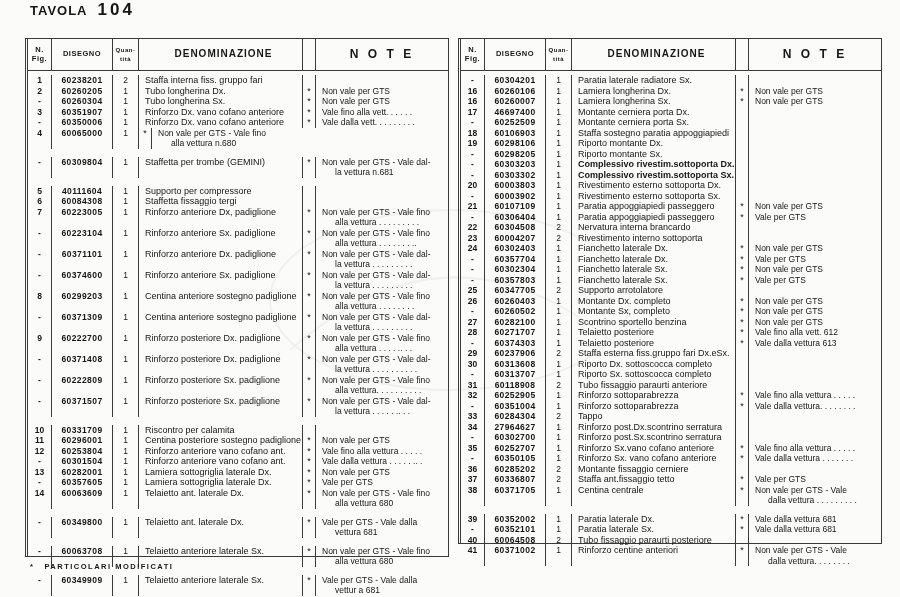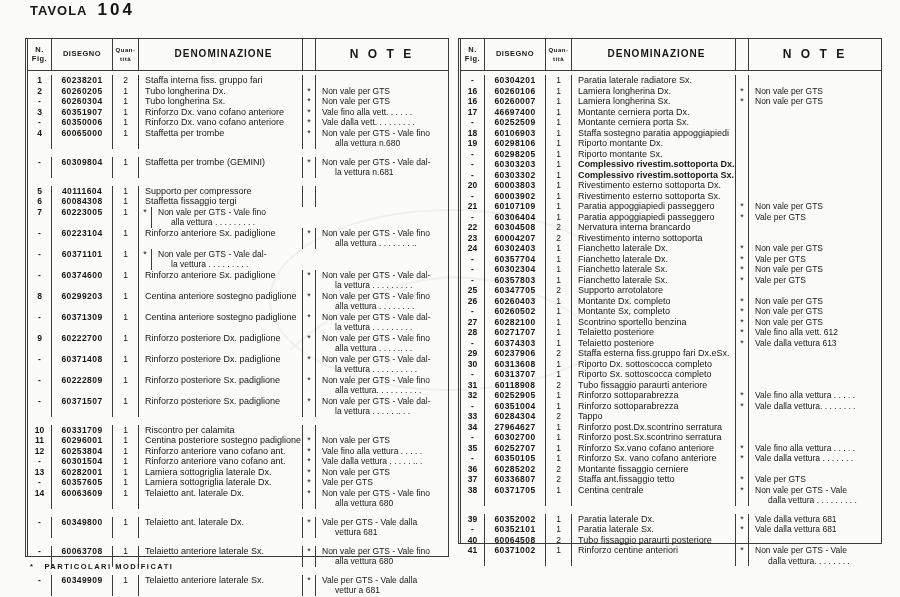--- a/index.html
+++ b/index.html
@@ -117,21 +117,20 @@
           <div class="cell c-den">Rinforzo Dx. vano cofano anteriore</div>
           <div class="cell c-star">*</div>
           <div class="cell c-note">
             <div>Vale dalla vett. . . . . . . . .</div>
           </div>
         </div>
         <div class="trow">
           <div class="cell c-fig">4</div>
           <div class="cell c-dis">60065000</div>
           <div class="cell c-qty">1</div>
-          <div class="cell c-den">Staffetta per trombe</div>
           <div class="cell c-star">*</div>
           <div class="cell c-note">
             <div>Non vale per GTS - Vale fino</div>
             <div class="cont">alla vettura n.680</div>
           </div>
         </div>
         <div class="trow gap">
           <div class="cell c-fig">-</div>
           <div class="cell c-dis">60309804</div>
           <div class="cell c-qty">1</div>
@@ -155,20 +154,21 @@
           <div class="cell c-dis">60084308</div>
           <div class="cell c-qty">1</div>
           <div class="cell c-den">Staffetta fissaggio tergi</div>
           <div class="cell c-star"></div>
           <div class="cell c-note"></div>
         </div>
         <div class="trow">
           <div class="cell c-fig">7</div>
           <div class="cell c-dis">60223005</div>
           <div class="cell c-qty">1</div>
+          <div class="cell c-den">Rinforzo anteriore Dx, padiglione</div>
           <div class="cell c-star">*</div>
           <div class="cell c-note">
             <div>Non vale per GTS - Vale fino</div>
             <div class="cont">alla vettura . . . . . . . . .</div>
           </div>
         </div>
         <div class="trow">
           <div class="cell c-fig">-</div>
           <div class="cell c-dis">60223104</div>
           <div class="cell c-qty">1</div>
@@ -176,20 +176,21 @@
           <div class="cell c-star">*</div>
           <div class="cell c-note">
             <div>Non vale per GTS - Vale fino</div>
             <div class="cont">alla vettura  . . . . . . . ..</div>
           </div>
         </div>
         <div class="trow">
           <div class="cell c-fig">-</div>
           <div class="cell c-dis">60371101</div>
           <div class="cell c-qty">1</div>
+          <div class="cell c-den">Rinforzo anteriore Dx. padiglione</div>
           <div class="cell c-star">*</div>
           <div class="cell c-note">
             <div>Non vale per GTS - Vale dal-</div>
             <div class="cont">la vettura  . . . . . . . . .</div>
           </div>
         </div>
         <div class="trow">
           <div class="cell c-fig">-</div>
           <div class="cell c-dis">60374600</div>
           <div class="cell c-qty">1</div>

